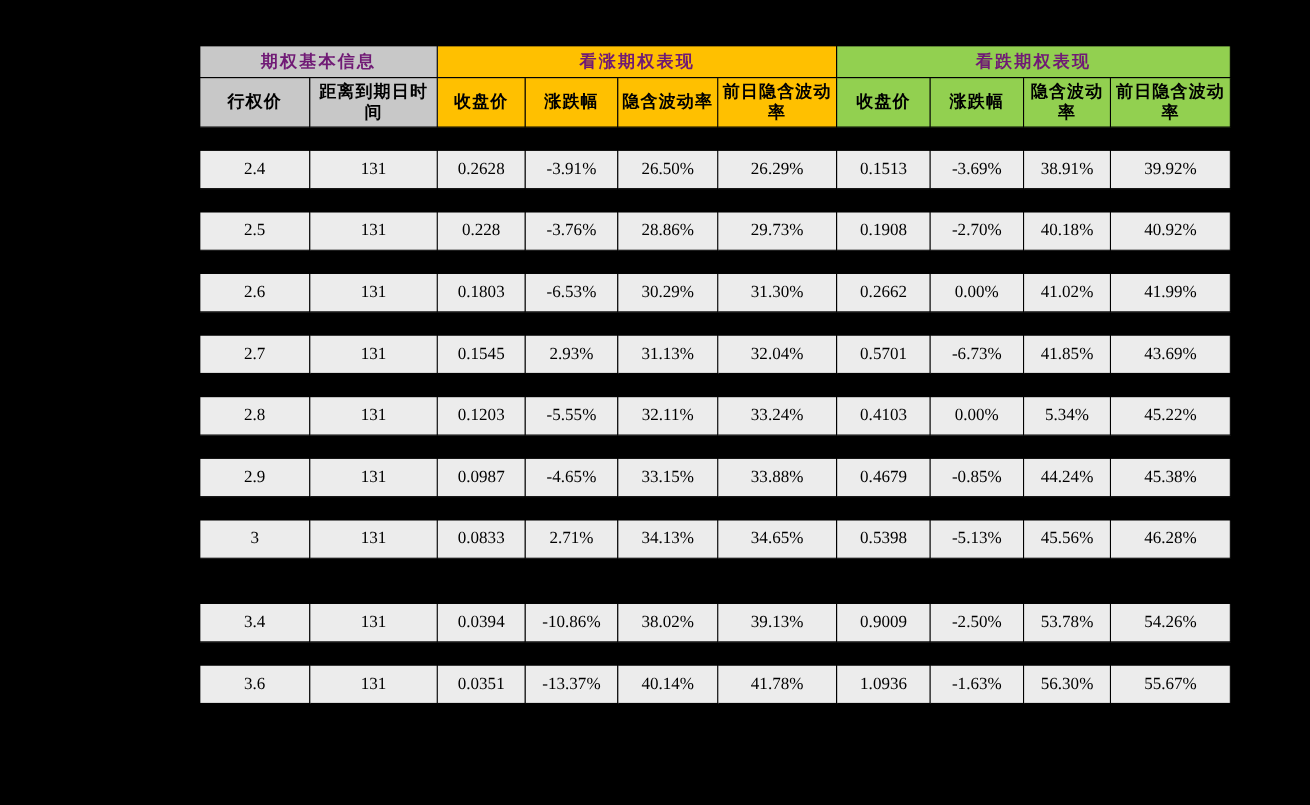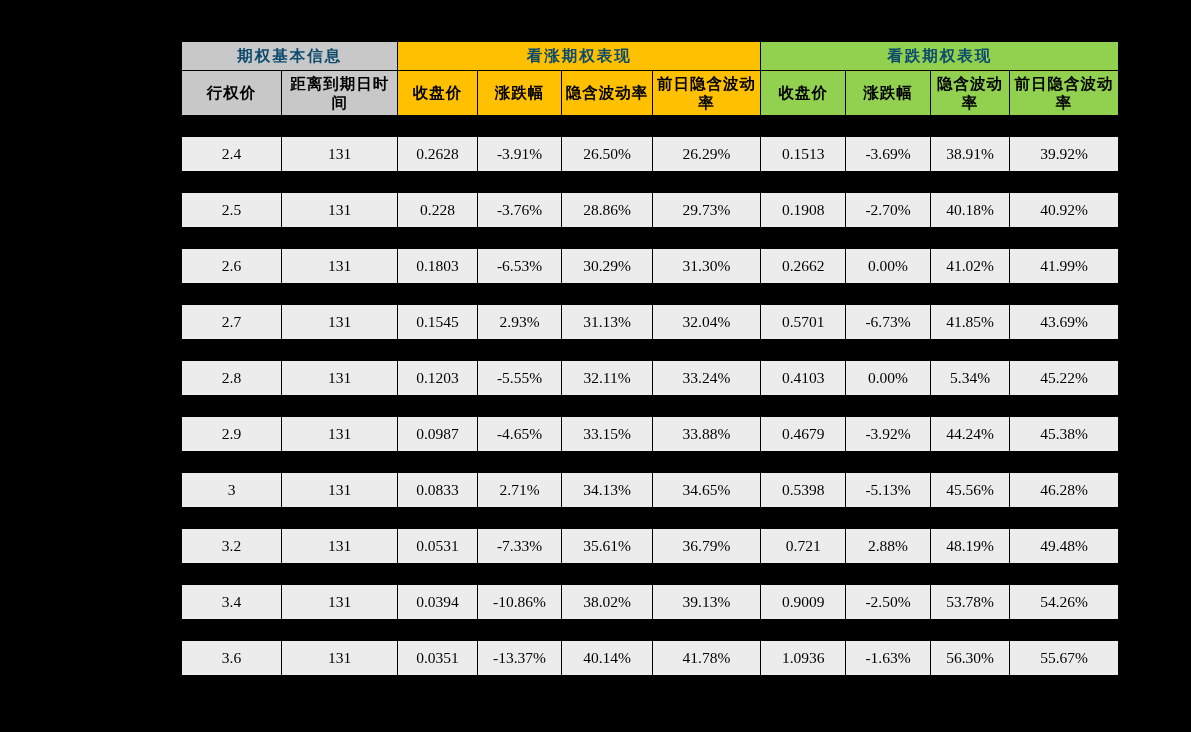--- a/index.html
+++ b/index.html
@@ -42,21 +42,21 @@
   table.opt col.c8 { width: 73px; }
   table.opt col.c9 { width: 100px; }
 
   .grp {
     height: 26px;
     text-align: center;
     vertical-align: middle;
     font-size: 15.5px;
     font-weight: bold;
     letter-spacing: 2px;
-    color: #0c4a6e;
+    color: #701a75;
     border: 1px solid #000;
   }
   .grp-basic { background: #c8c8c8; }
   .grp-call  { background: #ffc000; }
   .grp-put   { background: #92d050; margin-top: 32px; }
 
   .sub {
     height: 44px;
     text-align: center;
     vertical-align: middle;
@@ -208,21 +208,21 @@
             <td colspan="10"></td>
           </tr>
           <tr class="data">
             <td>2.9</td>
             <td>131</td>
             <td>0.0987</td>
             <td>-4.65%</td>
             <td>33.15%</td>
             <td>33.88%</td>
             <td>0.4679</td>
-            <td>-3.92%</td>
+            <td>-0.85%</td>
             <td>44.24%</td>
             <td>45.38%</td>
           </tr>
           <tr class="spacer-row">
             <td colspan="10"></td>
           </tr>
           <tr class="data">
             <td>3</td>
             <td>131</td>
             <td>0.0833</td>
@@ -230,32 +230,20 @@
             <td>34.13%</td>
             <td>34.65%</td>
             <td>0.5398</td>
             <td>-5.13%</td>
             <td>45.56%</td>
             <td>46.28%</td>
           </tr>
           <tr class="spacer-row">
             <td colspan="10"></td>
           </tr>
-          <tr class="data">
-            <td>3.2</td>
-            <td>131</td>
-            <td>0.0531</td>
-            <td>-7.33%</td>
-            <td>35.61%</td>
-            <td>36.79%</td>
-            <td>0.721</td>
-            <td>2.88%</td>
-            <td>48.19%</td>
-            <td>49.48%</td>
-          </tr>
           <tr class="spacer-row">
             <td colspan="10"></td>
           </tr>
           <tr class="data">
             <td>3.4</td>
             <td>131</td>
             <td>0.0394</td>
             <td>-10.86%</td>
             <td>38.02%</td>
             <td>39.13%</td>

